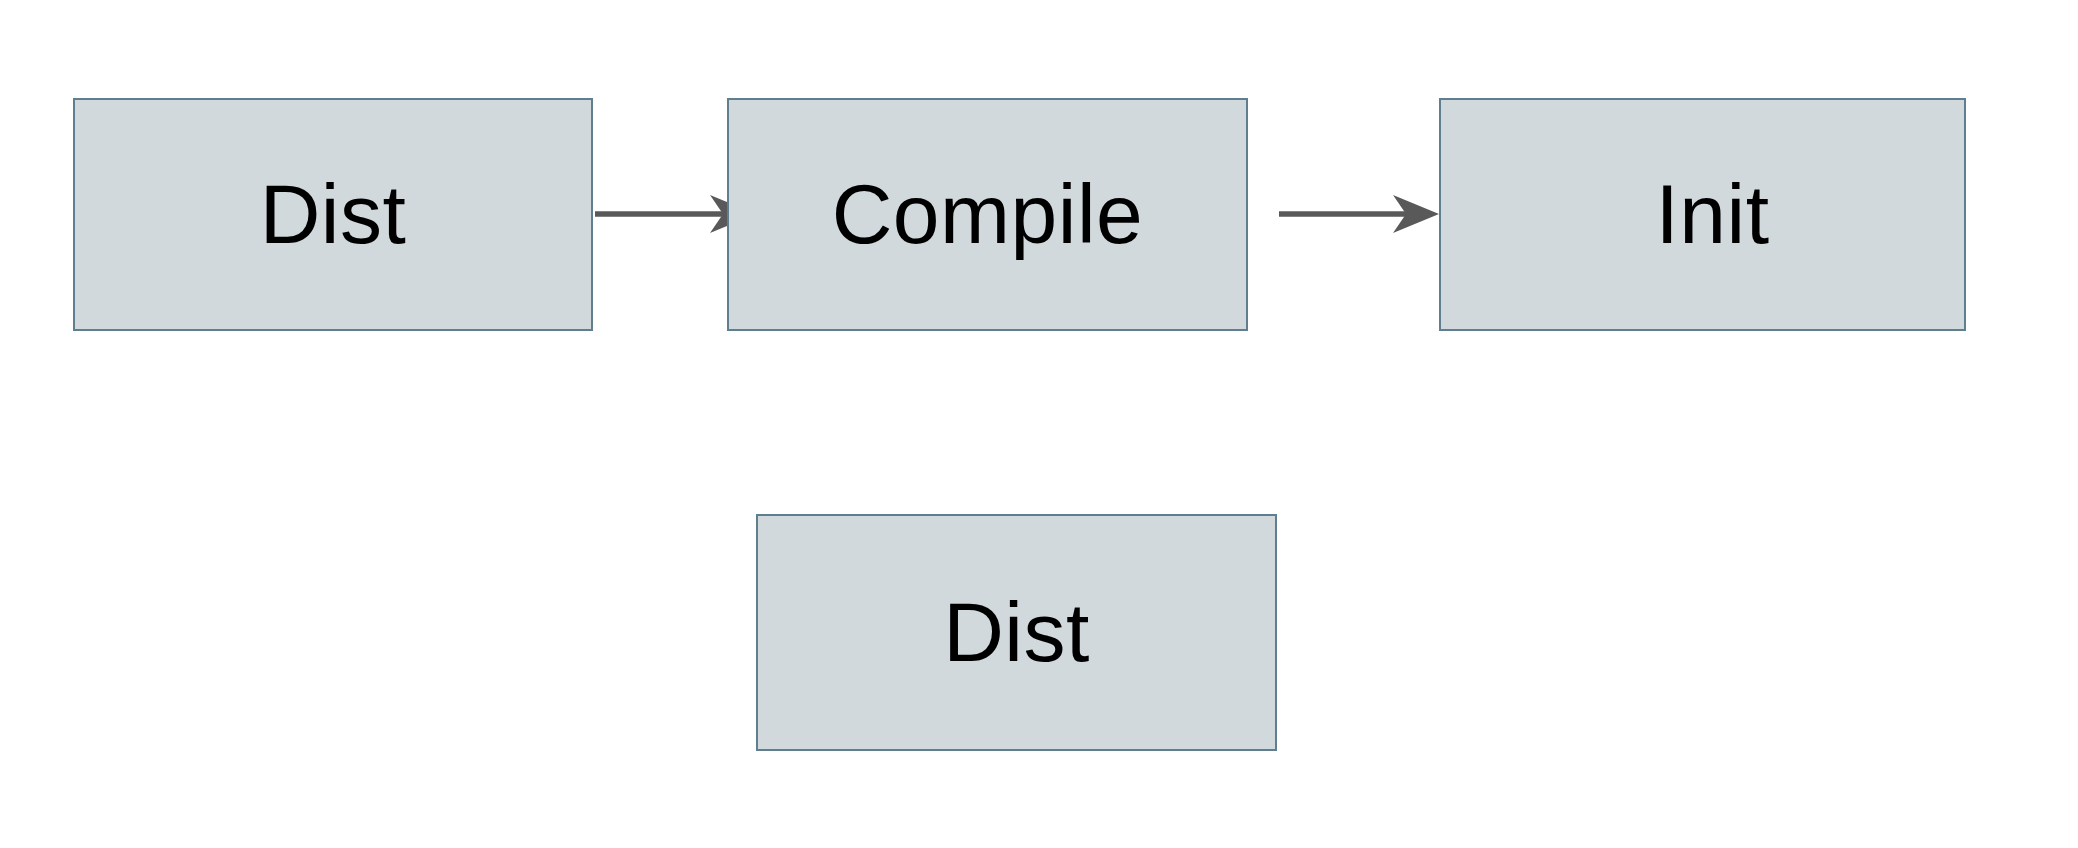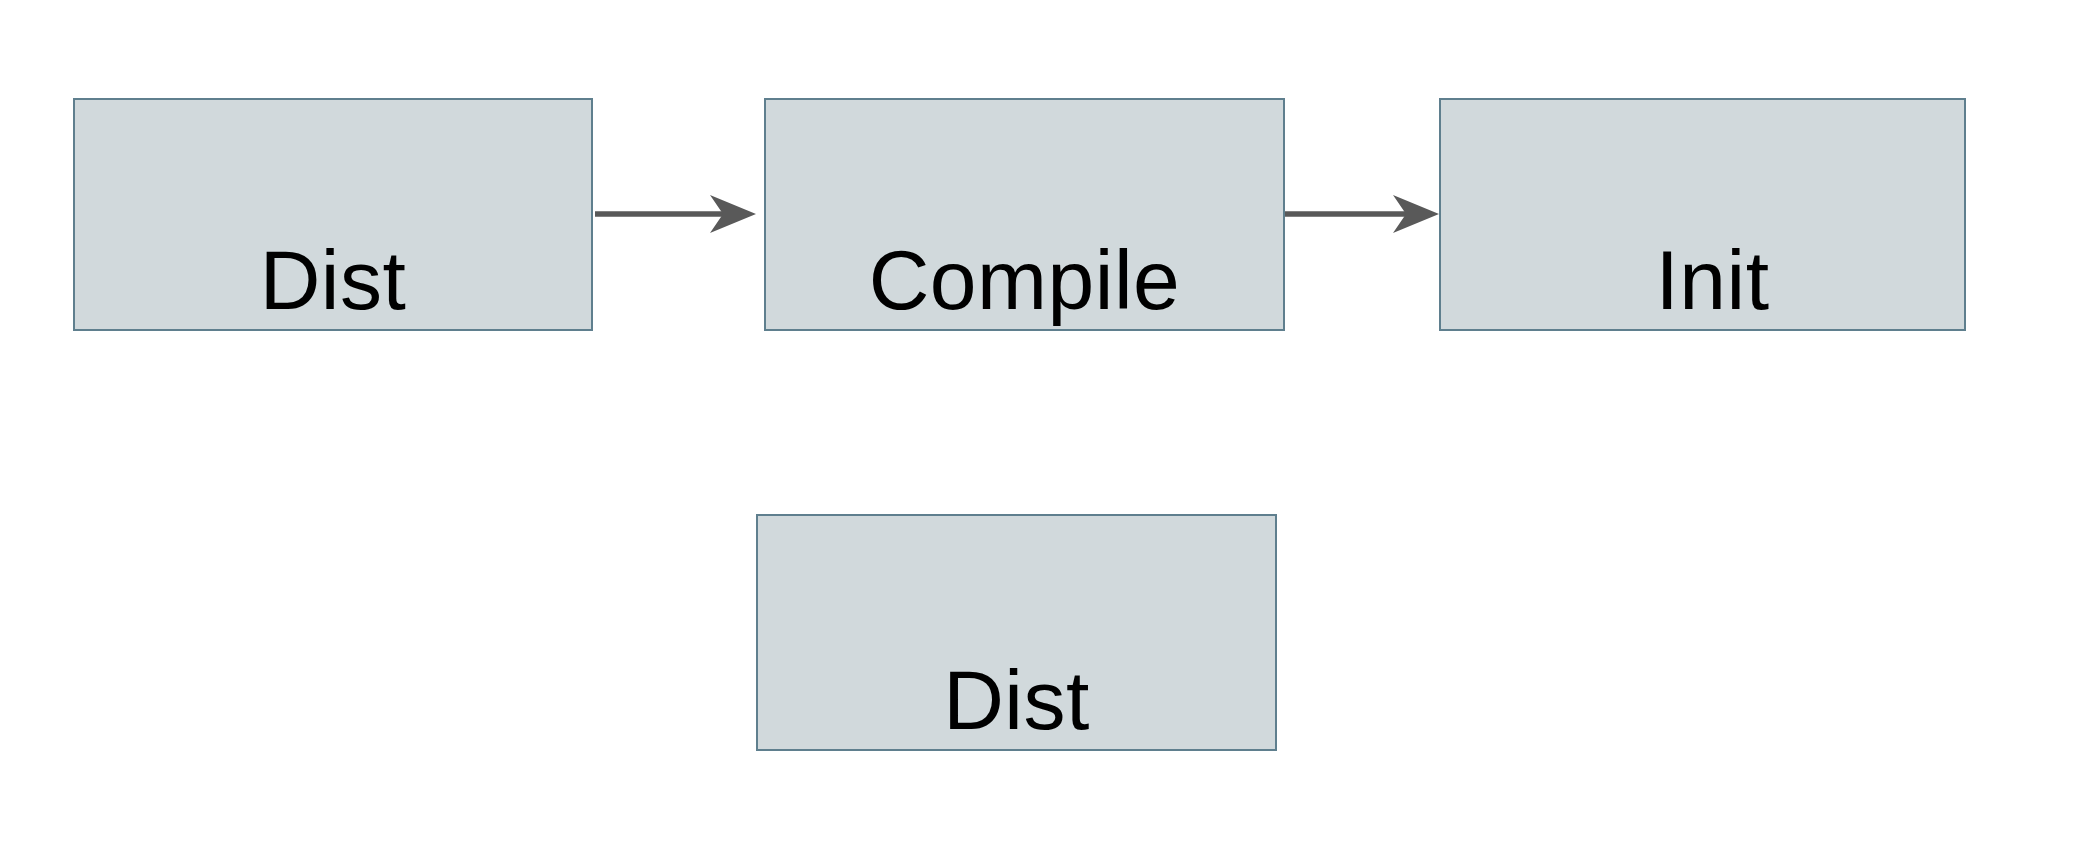--- a/index.html
+++ b/index.html
@@ -14,33 +14,33 @@
     background: var(--canvas-bg, #ffffff);
     font-family: "Liberation Sans", "DejaVu Sans", sans-serif;
     overflow: hidden;
   }
   .node {
     position: absolute;
     box-sizing: border-box;
     background: var(--node-fill, #d1d9dc);
     border: 2px solid var(--node-border, #5f7f8e);
     display: flex;
-    align-items: flex-end;
+    align-items: center;
     justify-content: center;
   }
   .node-label {
     font-size: 84px;
     font-weight: 400;
     color: var(--text-color, #000000);
     letter-spacing: 0.5px;
     white-space: nowrap;
     user-select: none;
   }
   #node-dist    { left: 73px;   top: 98px;  width: 520px; height: 233px; }
-  #node-compile { left: 764px;  top: 98px;  width: 521px; height: 233px; }
+  #node-compile { left: 727px;  top: 98px;  width: 521px; height: 233px; }
   #node-init    { left: 1439px; top: 98px;  width: 527px; height: 233px; padding-left: 20px; }
   #node-clean   { left: 756px;  top: 514px; width: 521px; height: 237px; }
   .edges-layer {
     position: absolute;
     left: 0;
     top: 0;
     width: 2078px;
     height: 848px;
     pointer-events: none;
   }

